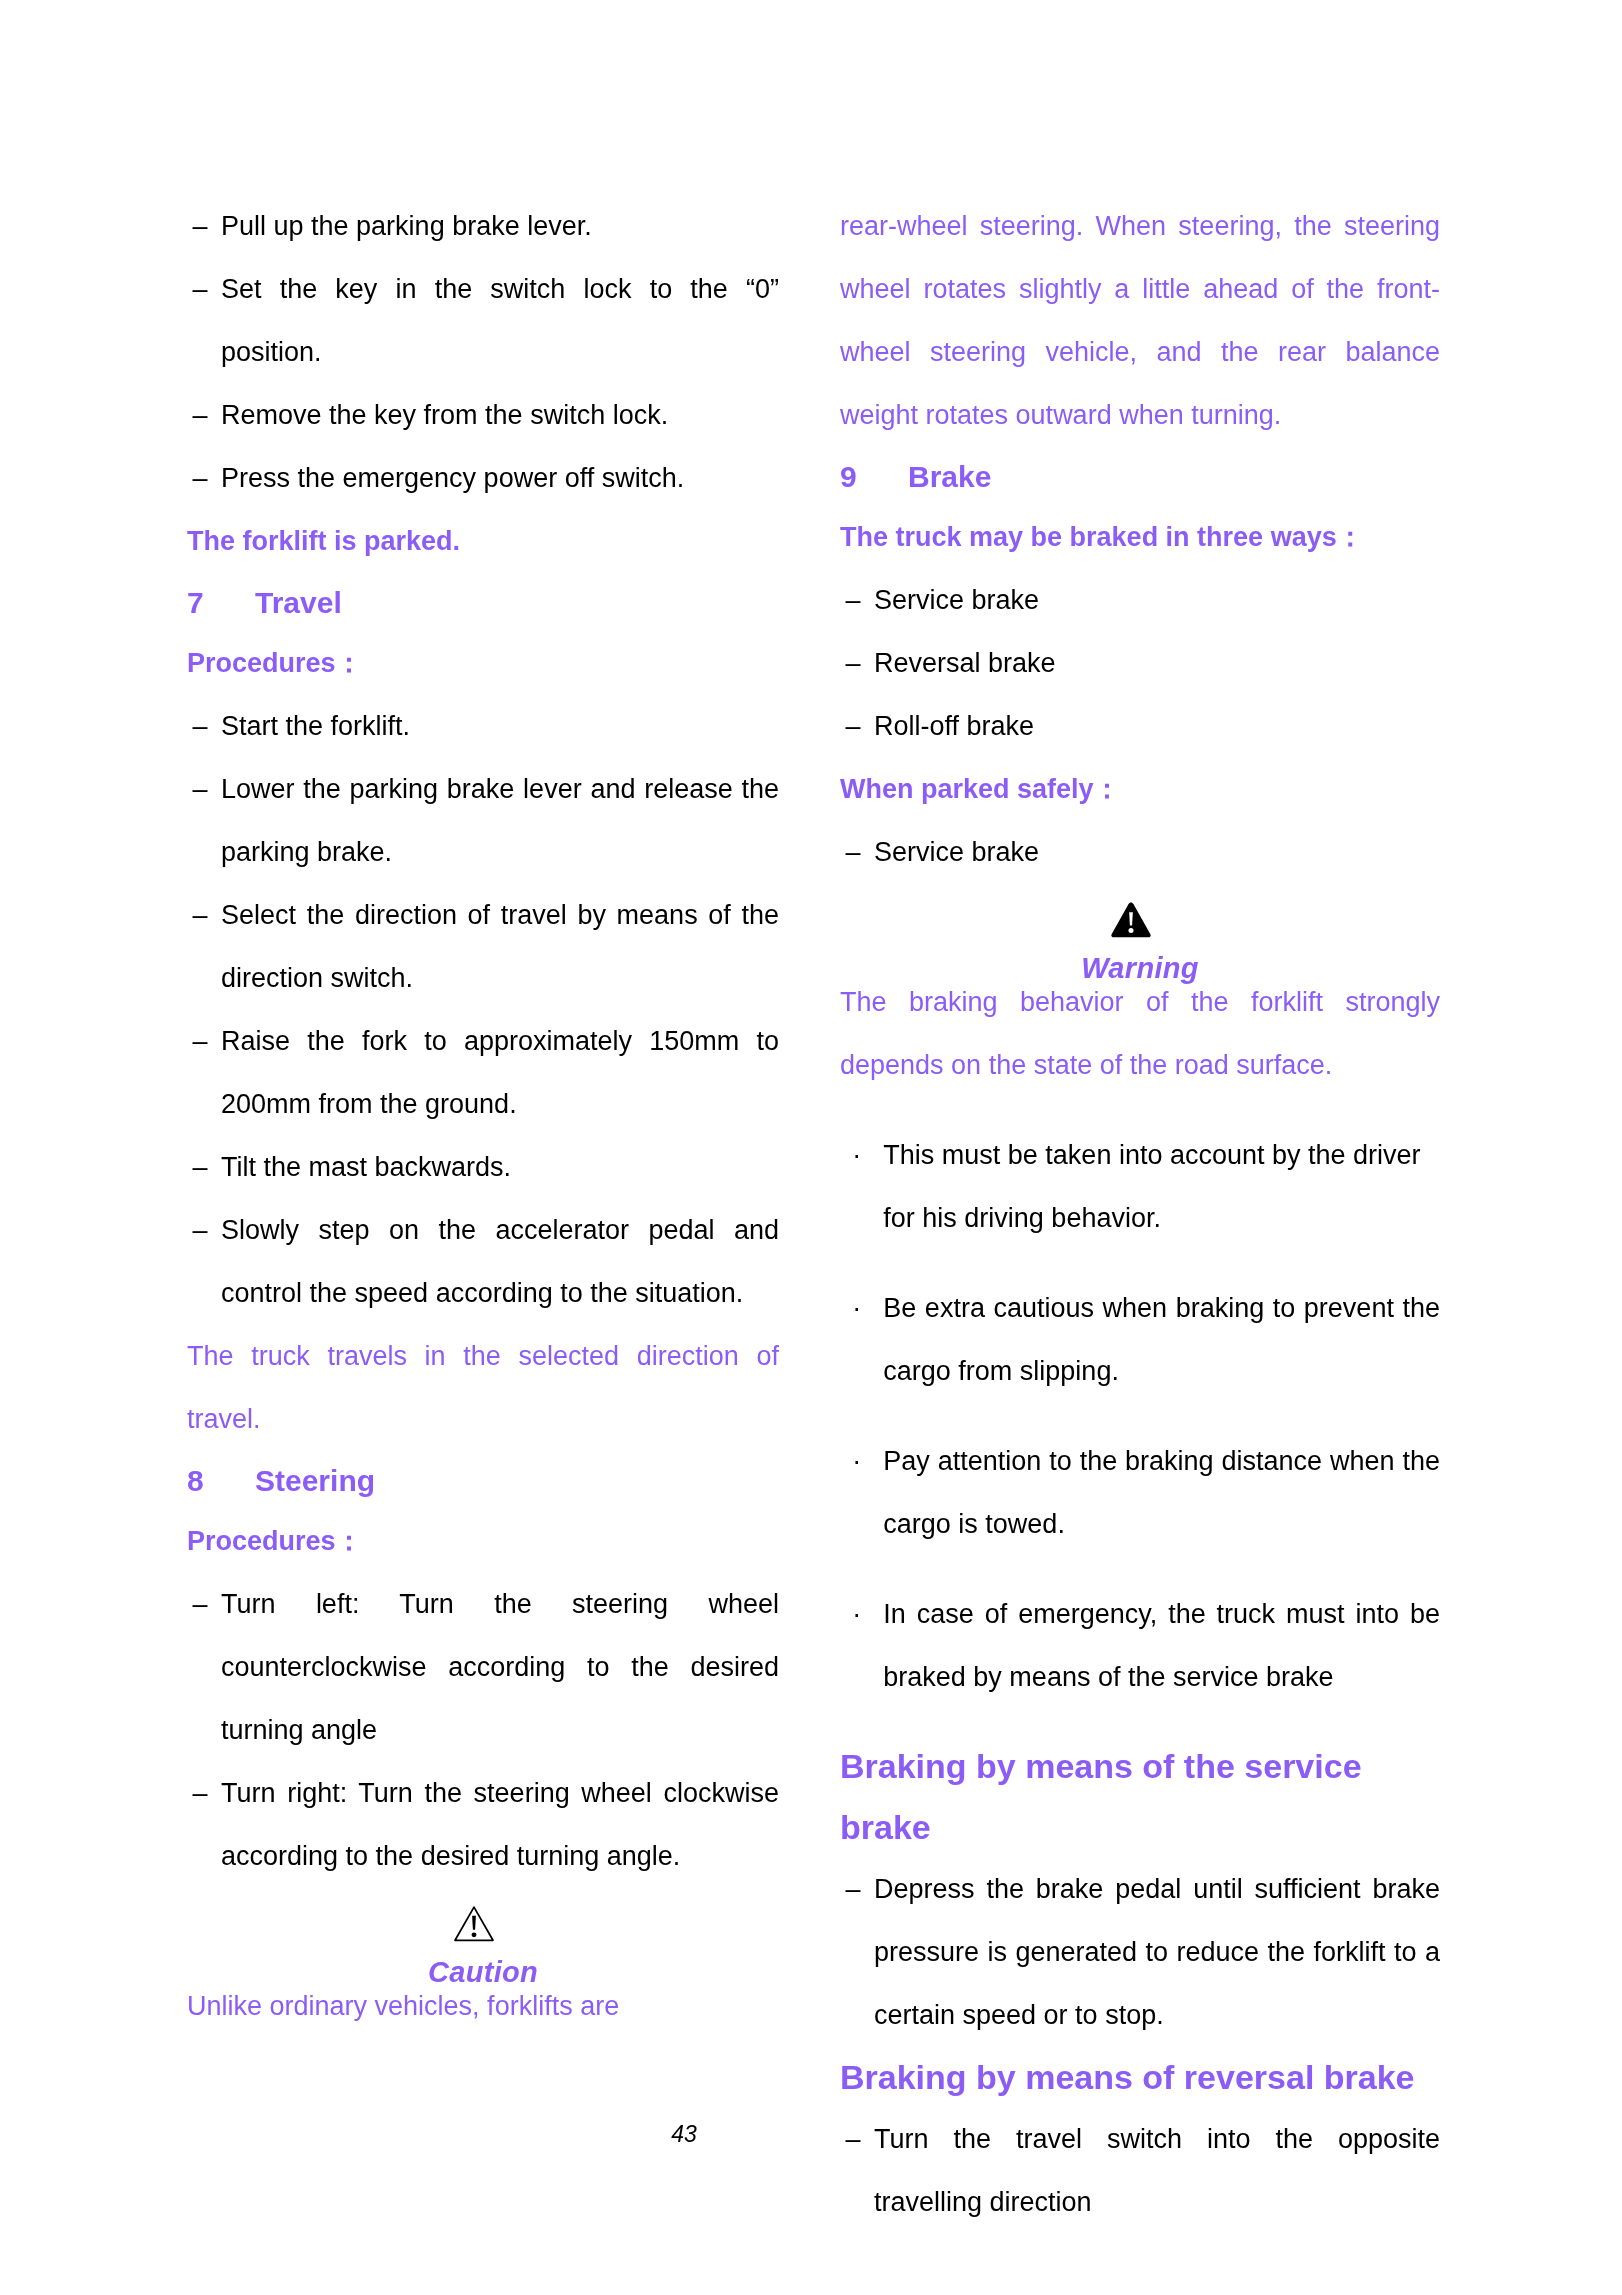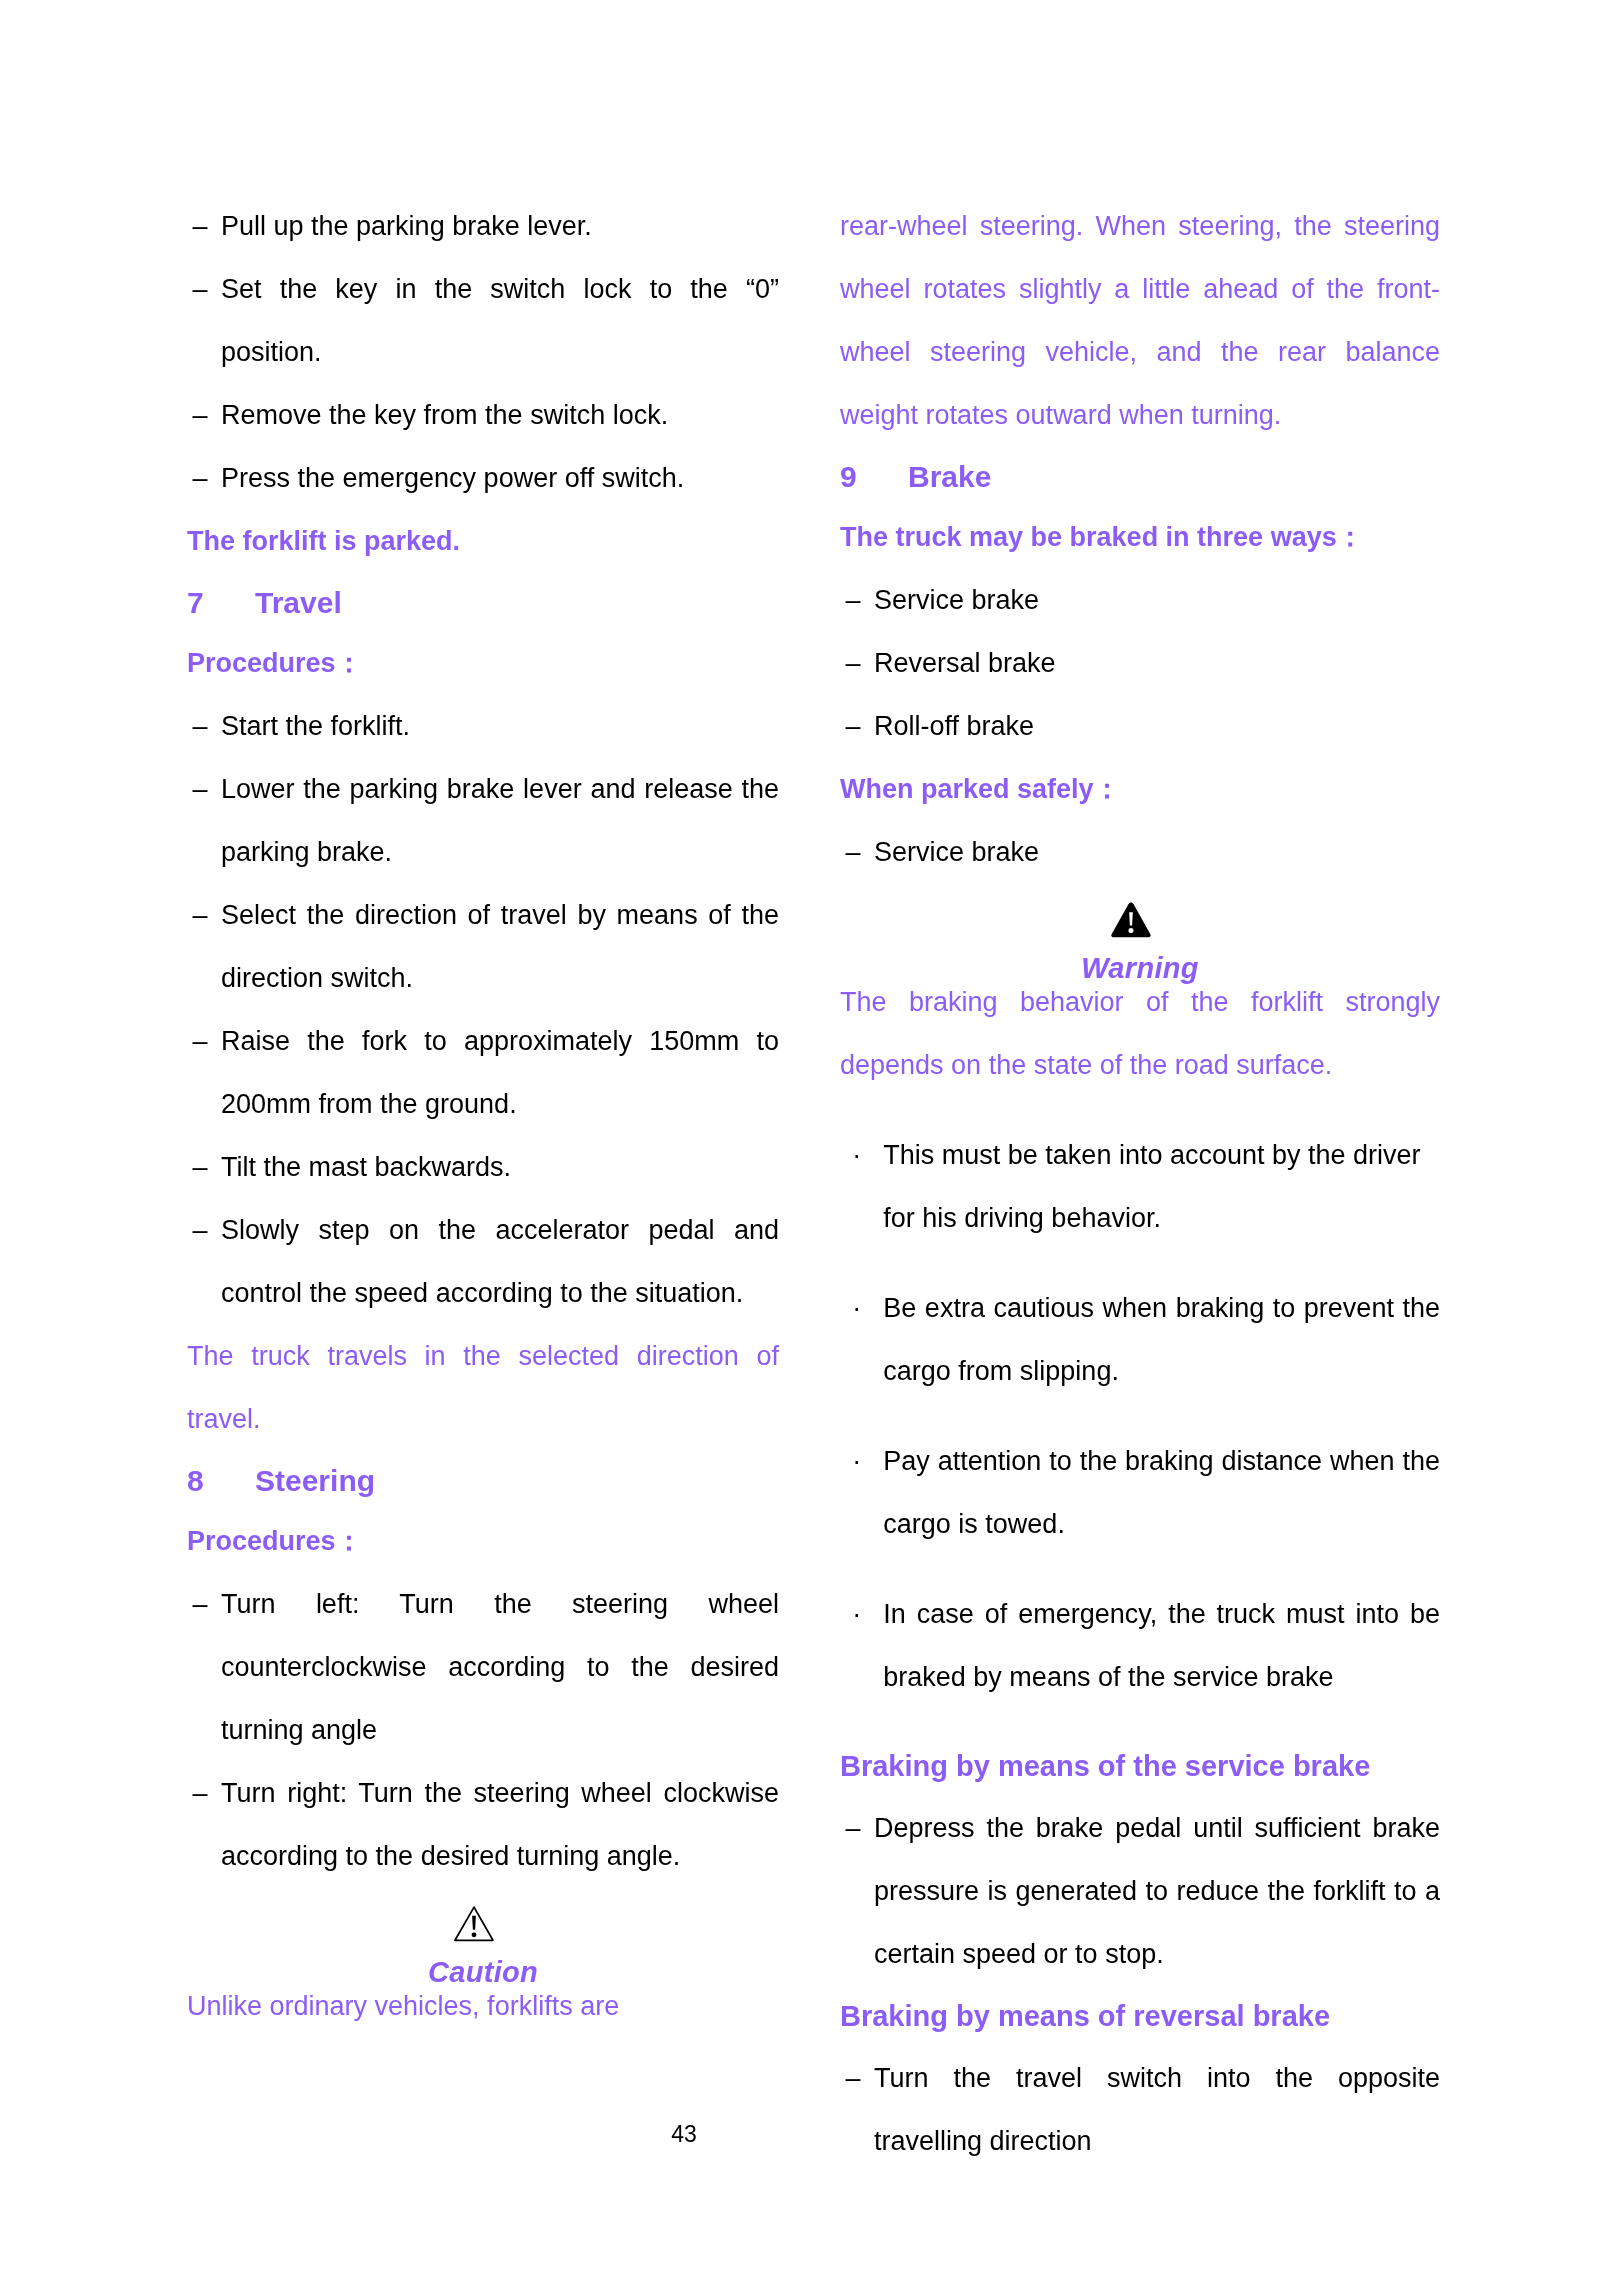--- a/index.html
+++ b/index.html
@@ -52,21 +52,21 @@
     line-height: 59px;
     margin: 0;
     display: flex;
   }
   .heading .hnum { width: 68px; flex: 0 0 68px; }
   .heading .htext { }
 
   
   .subhead {
     font-weight: bold;
-    font-size: 29px;
+    font-size: 34px;
     line-height: 61px;
     margin: 0;
   }
 
   
   .dash-item {
     position: relative;
     padding-left: 34px;
     margin: 0;
     text-align: justify;
@@ -132,20 +132,21 @@
   
   .page-number {
     position: absolute;
     left: 0;
     top: 2121px;
     width: 1368px;
     text-align: center;
     font-size: 23px;
     line-height: 27px;
     color: #000;
+    font-style: italic;
   }
 </style>
 </head>
 <body>
 
 <div class="page">
 
   <div class="columns">
 
     <div class="col col-left">

